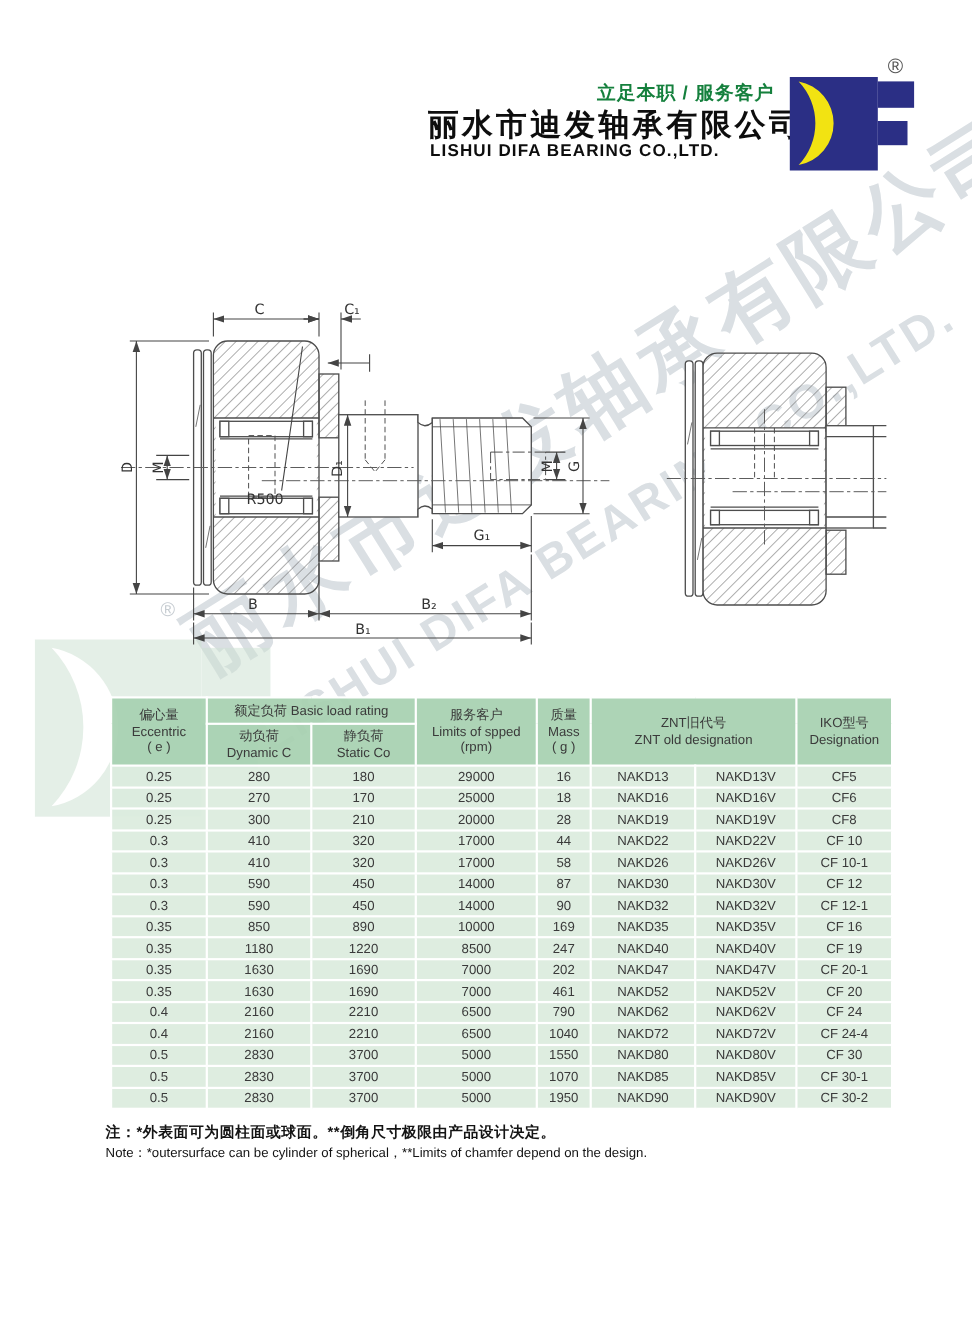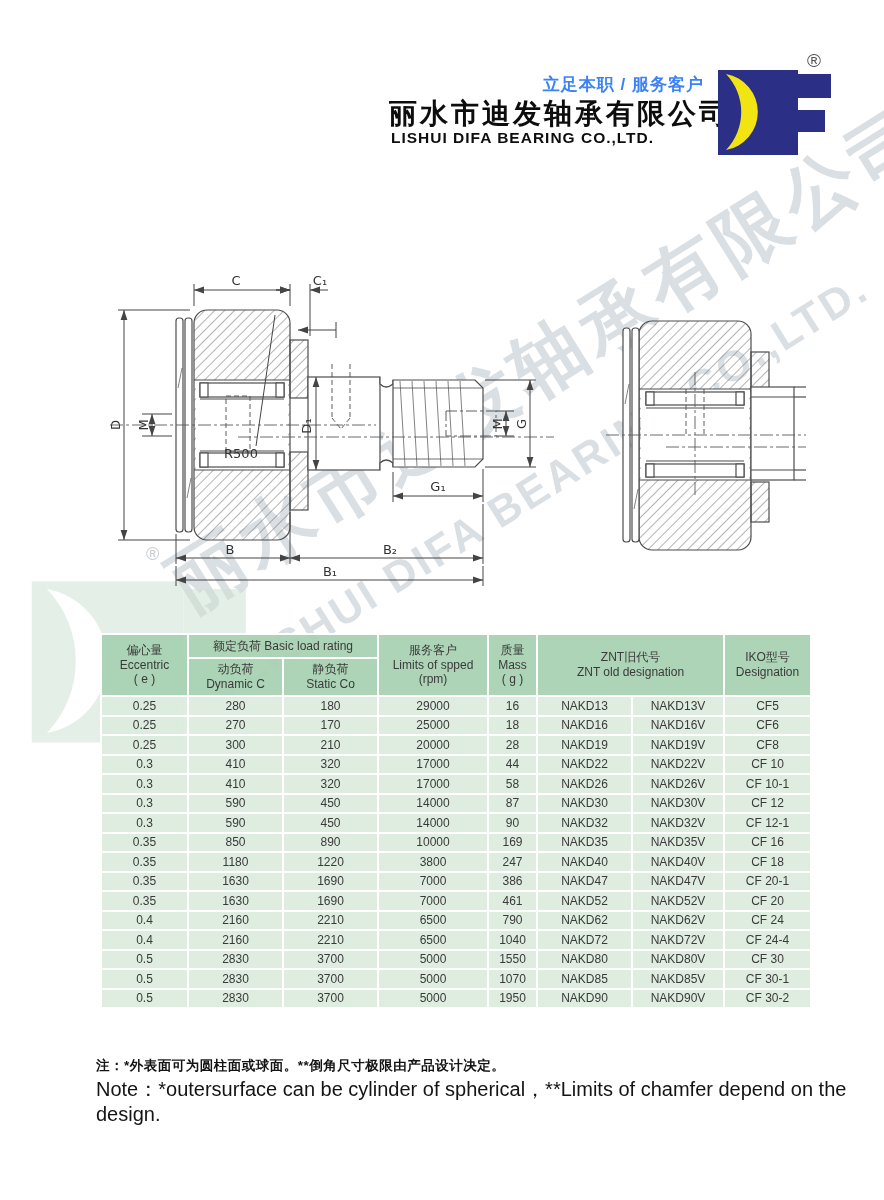--- a/index.html
+++ b/index.html
@@ -9,40 +9,40 @@
   .wm{position:absolute;z-index:1;pointer-events:none;}
   .wm-cn{left:178px;top:542px;font-size:74px;font-weight:bold;letter-spacing:6px;
          color:#dadfe3;white-space:nowrap;transform:rotate(-32deg);transform-origin:0 50%;}
   .wm-en{left:240px;top:650px;font-size:43px;font-weight:bold;letter-spacing:3px;
          color:#dadfe3;white-space:nowrap;transform:rotate(-32deg);transform-origin:0 50%;}
   .wm-reg{left:146px;top:544px;font-size:18px;color:#c7cdd2;}
   .wm-df{left:16px;top:570px;opacity:.55;}
   
   .brand{position:absolute;z-index:2;}
   .slogan{left:300px;top:73px;width:404px;text-align:right;font-size:17px;font-weight:bold;
-          letter-spacing:1px;color:#3b82f6;}
+          letter-spacing:1px;color:#15803d;}
   .company-cn{left:389px;top:95px;font-size:28px;font-weight:bold;letter-spacing:3px;color:#0d0d0d;}
   .company-en{left:391px;top:129px;font-size:15.5px;font-weight:bold;letter-spacing:1px;color:#0d0d0d;}
   .logo{left:710px;top:64px;}
   .reg-mark{left:807px;top:50px;font-size:19px;color:#555;z-index:3;}
   
   .drawing{position:absolute;z-index:2;}
   .drawing text{font-family:"DejaVu Sans","Liberation Sans",sans-serif;font-size:13px;fill:#333;}
   
   .spec-table{position:absolute;z-index:2;left:100px;top:633px;width:710px;
               border-collapse:collapse;table-layout:fixed;}
   .spec-table th,.spec-table td{border:2px solid #fff;text-align:center;vertical-align:middle;
               color:#3a3a3a;padding:0;}
   .spec-table thead th{background:rgba(167,209,176,0.93);font-weight:normal;font-size:12px;line-height:1.22;}
   .spec-table tbody td{background:rgba(219,236,222,0.93);font-size:12px;height:17.5px;}
   .spec-table .h-line{display:block;}
   
-  .note{position:absolute;z-index:2;left:96px;color:#141414;margin-top:36px;}
+  .note{position:absolute;z-index:2;left:96px;color:#141414;}
   .note-cn{top:1021px;font-size:13.5px;font-weight:600;letter-spacing:.5px;}
-  .note-en{top:1040px;font-size:20px;}
+  .note-en{top:1040px;font-size:12px;}
 </style>
 </head>
 <body>
 
 <div class="page">
 
   <div class="wm wm-cn">丽水市迪发轴承有限公司</div>
   <div class="wm wm-en">LISHUI DIFA BEARING CO.,LTD.</div>
   <div class="wm wm-reg">®</div>
   <svg class="wm wm-df" width="238" height="180" viewBox="0 0 125 95">
@@ -349,32 +349,32 @@
           <td>10000</td>
           <td>169</td>
           <td>NAKD35</td>
           <td>NAKD35V</td>
           <td>CF 16</td>
         </tr>
         <tr>
           <td>0.35</td>
           <td>1180</td>
           <td>1220</td>
-          <td>3800</td>
+          <td>8500</td>
           <td>247</td>
           <td>NAKD40</td>
           <td>NAKD40V</td>
-          <td>CF 18</td>
+          <td>CF 19</td>
         </tr>
         <tr>
           <td>0.35</td>
           <td>1630</td>
           <td>1690</td>
           <td>7000</td>
-          <td>386</td>
+          <td>202</td>
           <td>NAKD47</td>
           <td>NAKD47V</td>
           <td>CF 20-1</td>
         </tr>
         <tr>
           <td>0.35</td>
           <td>1630</td>
           <td>1690</td>
           <td>7000</td>
           <td>461</td>

